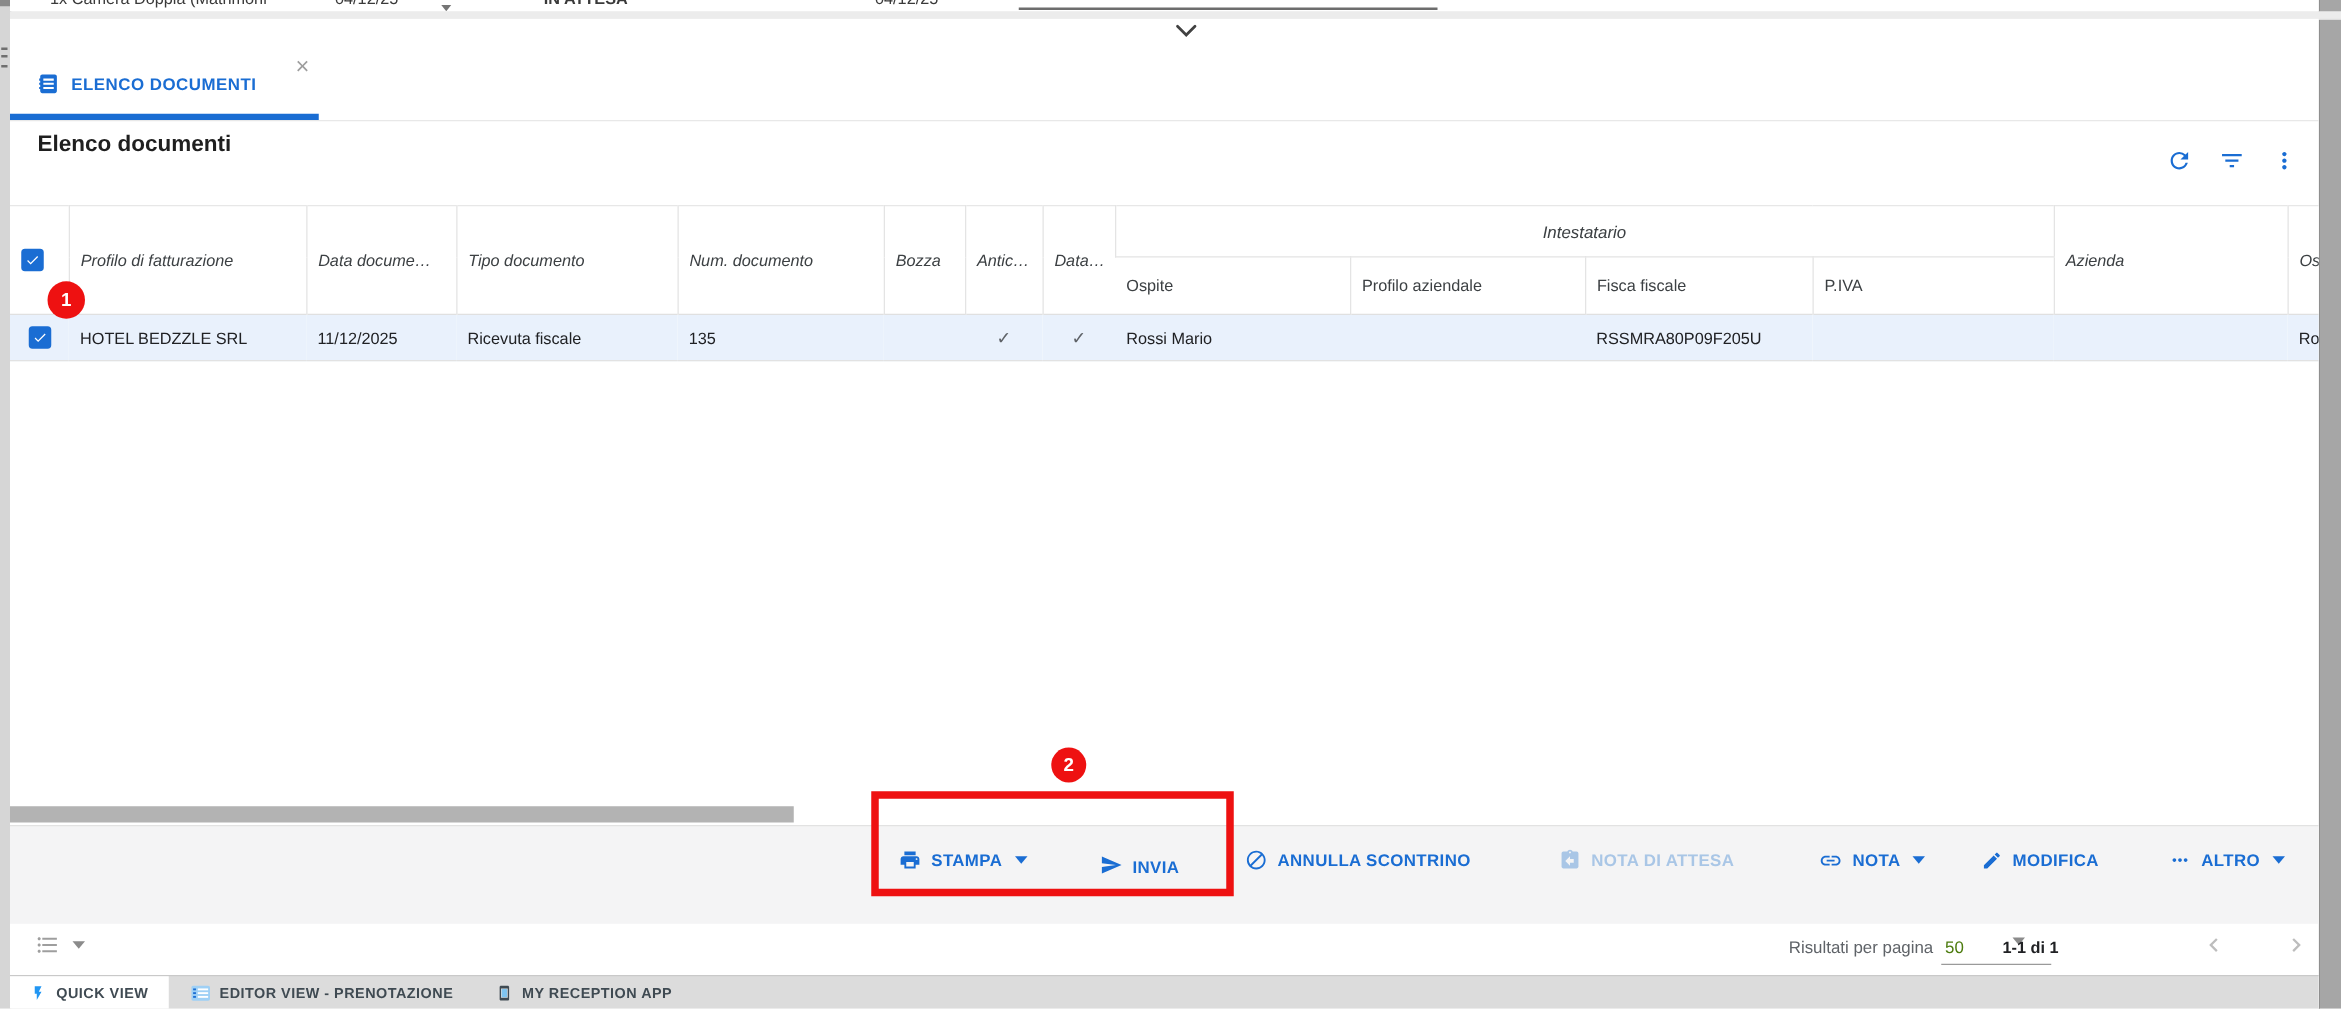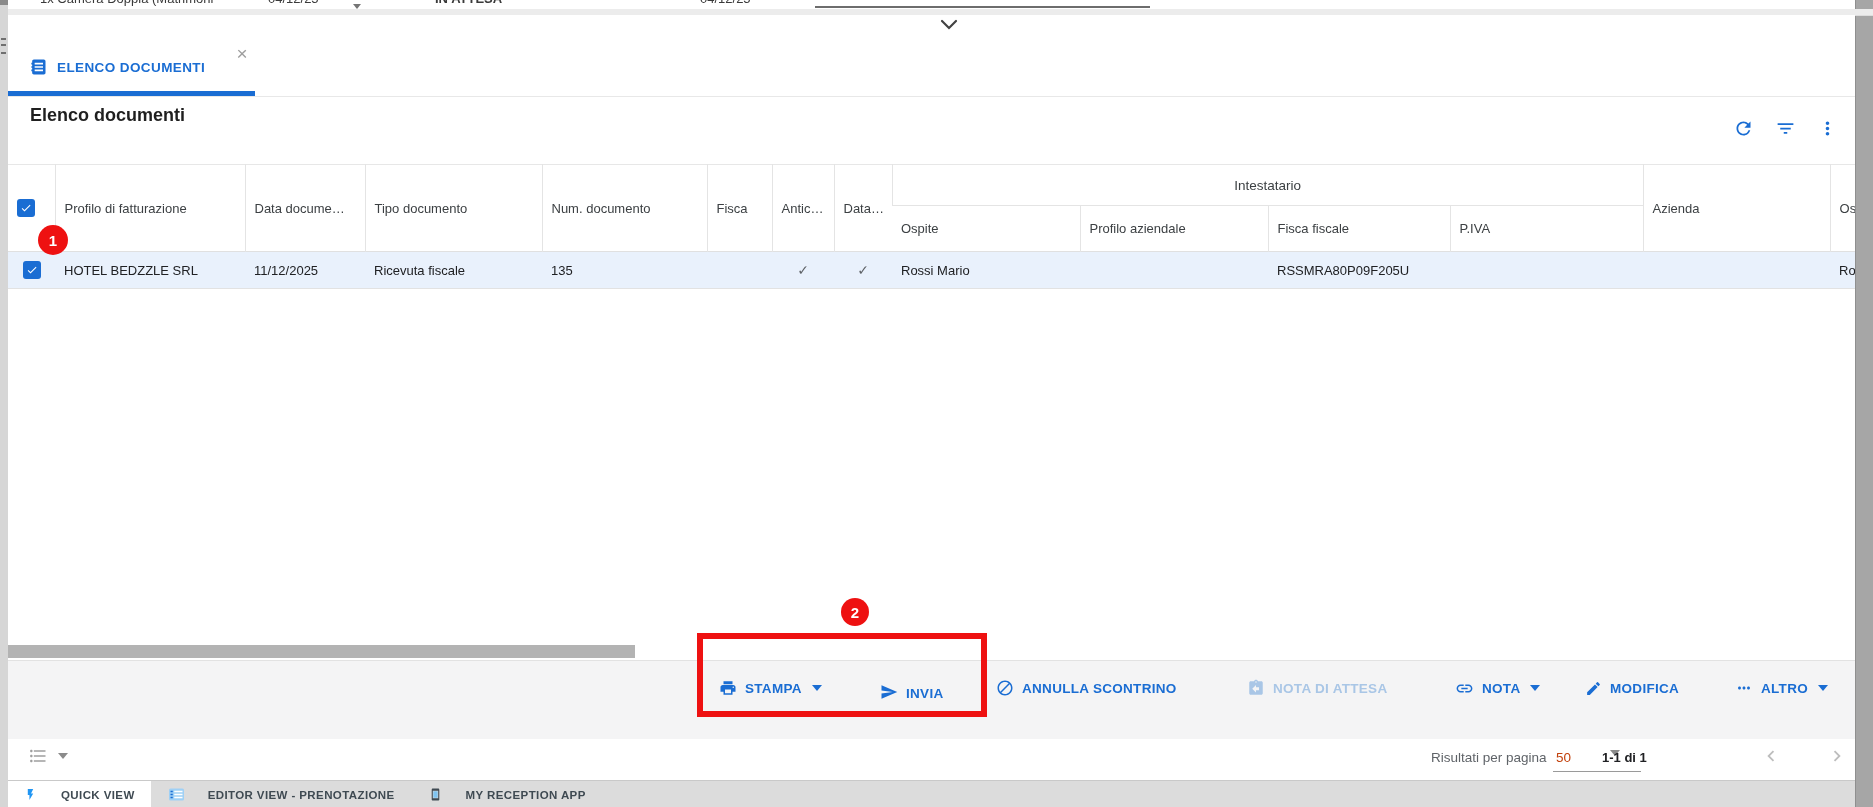--- a/index.html
+++ b/index.html
@@ -48,49 +48,49 @@
     border-left:1px solid #e4e4e4;font-weight:400;color:#3c4043;font-size:13px;
     text-align:left;padding:0 9px;vertical-align:middle;background:#fff;overflow:visible;white-space:nowrap;
   }
   table.doc thead th:first-child{border-left:none;}
   table.doc thead{border-top:1px solid #e7e7e7;}
   table.doc .grp{text-align:center;border-bottom:1px solid #e4e4e4;font-size:13.5px;}
   table.doc tbody td{
     padding:0 9px;font-size:13px;color:#202124;height:36px;background:#e9f1fc;
     border-bottom:1px solid #e2e2e2;vertical-align:middle;white-space:nowrap;overflow:visible;
   }
-  table.doc thead tr.r1 th{height:40px;}
+  table.doc thead tr.r1 th{height:40px;font-style:italic;}
   table.doc thead tr.r2 th{height:45px;border-top:none;}
   table.doc thead{border-bottom:1px solid #e0e0e0;}
   th.cbcol, td.cbcol{text-align:center;padding:0;}
   .checkbox{width:18px;height:18px;border-radius:3px;background:#1a6dd3;display:inline-flex;align-items:center;justify-content:center;cursor:pointer;}
   .checkmark{color:#5f6368;font-size:14px;text-align:center;display:block;}
   td.ctr{text-align:center;}
 
   
   .hscroll-thumb{left:0;top:630px;width:627px;height:13px;background:#b3b3b3;cursor:pointer;}
   .action-bar{left:0;top:645px;width:1847px;height:78px;background:#f4f4f5;border-top:1px solid #e2e2e2;}
   .act{position:absolute;top:14px;height:26px;display:flex;align-items:center;gap:8px;cursor:pointer;
        color:#1a6dd3;font-size:13.5px;font-weight:700;letter-spacing:.3px;white-space:nowrap;}
   .act.disabled{color:#a9c6e6;cursor:default;}
   .caret-down{width:0;height:0;border-left:5px solid transparent;border-right:5px solid transparent;border-top:6px solid #1a6dd3;margin-left:2px;}
   .caret-grey{width:0;height:0;border-left:5px solid transparent;border-right:5px solid transparent;border-top:6px solid #8b8b8b;margin-left:2px;}
 
   
   .pag-label{left:1387px;top:735px;font-size:13.5px;color:#5f6368;margin-left:36px;}
-  .pag-size{left:1548px;top:735px;font-size:13.5px;color:#c2410c;cursor:pointer;}
+  .pag-size{left:1548px;top:735px;font-size:13.5px;color:#4d7c0f;cursor:pointer;}
   .pag-size-caret{left:1600px;top:741px;}
   .pag-underline{left:1545px;top:756px;width:88px;height:1px;background:#9a9a9a;}
   .pag-range{left:1594px;top:735px;font-size:13px;color:#202124;font-weight:700;}
   .pag-chev{top:728px;width:26px;height:26px;display:flex;align-items:center;justify-content:center;cursor:pointer;}
   .list-view-btn{left:20px;top:731px;display:flex;align-items:center;gap:8px;cursor:pointer;}
 
   
   .bottom-bar{left:0;top:765px;width:1847px;height:27px;background:#dcdcdc;border-top:1px solid #c9c9c9;display:flex;align-items:stretch;}
-  .btab{display:flex;align-items:center;gap:24px;padding:0 16px;font-size:11.5px;font-weight:700;
+  .btab{display:flex;align-items:center;gap:8px;padding:0 16px;font-size:11.5px;font-weight:700;
         color:#3f4a52;letter-spacing:.4px;cursor:pointer;white-space:nowrap;}
   .btab.active{background:#ffffff;}
   .btab + .btab{margin-left:2px;}
 
   
   .ann-circle{width:30px;height:30px;border-radius:50%;background:#ee1111;color:#fff;font-size:15px;font-weight:700;
               display:flex;align-items:center;justify-content:center;z-index:60;}
   .ann-circle.c1{left:30px;top:210px;}
   .ann-circle.c2{left:833px;top:583px;width:28px;height:28px;}
   .ann-rect{left:689px;top:618px;width:278px;height:72px;border:6px solid #ee1111;z-index:55;background:transparent;}
@@ -177,21 +177,21 @@
             <span class="checkbox">
               <svg width="12" height="12" viewBox="0 0 24 24">
                   <path d="M9 16.2L4.8 12l-1.4 1.4L9 19 21 7l-1.4-1.4z" fill="#fff"></path>
                 </svg>
             </span>
           </th>
           <th rowspan="2">Profilo di fatturazione</th>
           <th rowspan="2">Data docume…</th>
           <th rowspan="2">Tipo documento</th>
           <th rowspan="2">Num. documento</th>
-          <th rowspan="2">Fisca</th>
+          <th rowspan="2">Bozza</th>
           <th rowspan="2">Antic…</th>
           <th rowspan="2">Data…</th>
           <th colspan="4" class="grp">Intestatario</th>
           <th rowspan="2">Azienda</th>
           <th rowspan="2">Osp</th>
         </tr>
         <tr class="r2">
           <th>Ospite</th>
           <th>Profilo aziendale</th>
           <th>Fisca fiscale</th>

